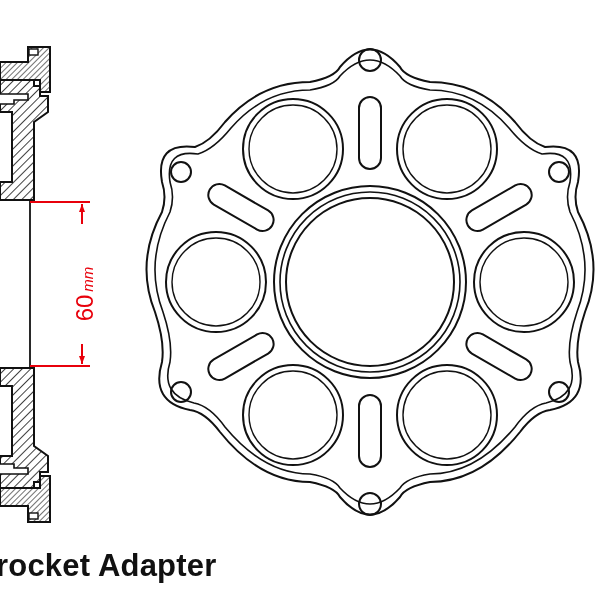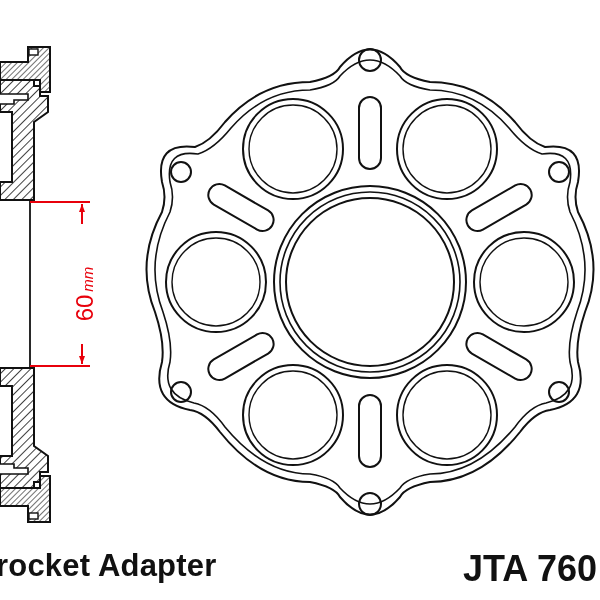--- a/index.html
+++ b/index.html
@@ -92,14 +92,13 @@
         <rect x="-11" y="-185" width="22" height="72" rx="11" transform="rotate(-120)"></rect>
       </g>
     </g>
   </svg>
 
   <div class="dim-label">
     <span class="num">60</span><span class="unit">mm</span>
   </div>
 
   <div class="caption caption-left">rocket Adapter</div>
-  <div class="caption caption-right">JTA 760</div>
 </div>
 
 </body></html>

